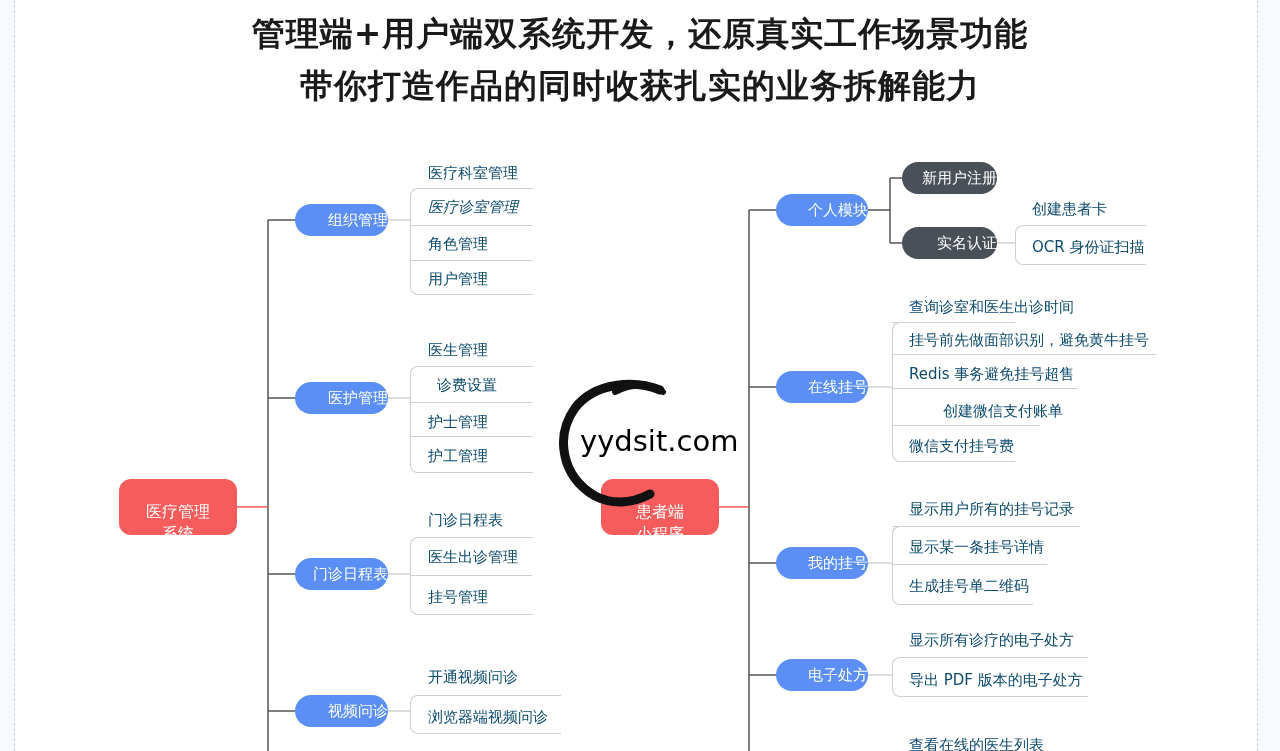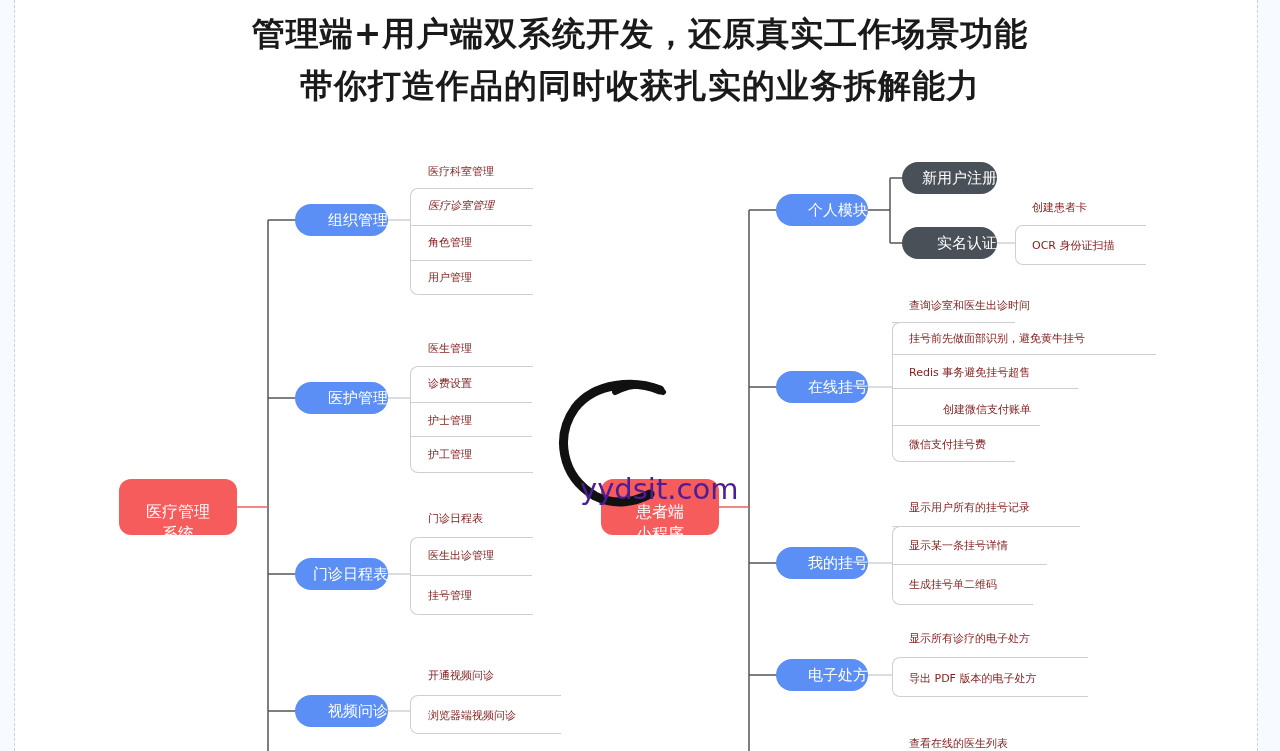--- a/index.html
+++ b/index.html
@@ -23,34 +23,33 @@
       position: absolute; background: #f65c5c; color: #fff; border-radius: 12px;
       text-align: center; font-size: 16px; line-height: 22px; padding-top: 22px;
       box-sizing: border-box;
     }
     .pill {
       position: absolute; background: #5b8ff5; color: #fff; border-radius: 16px;
       height: 32px; line-height: 32px; text-align: right; font-size: 15px;
     }
     .pill.dark { background: #4a5057; }
     .leaf {
-      position: absolute; font-size: 11px; color: #7f1d1d; white-space: nowrap;
+      position: absolute; font-size: 15px; color: #0c4a6e; white-space: nowrap;
     }
     .leafbox {
       position: absolute; border: 1px solid #cfcfcf; border-right: none;
       border-radius: 8px 0 0 8px;
     }
     .sep { position: absolute; height: 1px; background: #cfcfcf; }
     .watermark {
       position: absolute; left: 555px; top: 378px; width: 170px; height: 130px;
     }
     .wm-text {
-      position: absolute; left: 580px; top: 424px; font-size: 29px; color: #4c1d95;
+      position: absolute; left: 580px; top: 424px; font-size: 29px; color: #000000;
       font-family: "DejaVu Sans", sans-serif;
-      margin-top: 48px;
     }
   </style>
 </head>
 <body>
 
 <div class="gutter left"></div>
 <div class="gutter right"></div>
 
 <div class="title t1">管理端+用户端双系统开发，还原真实工作场景功能</div>
 <div class="title t2">带你打造作品的同时收获扎实的业务拆解能力</div>
@@ -103,21 +102,21 @@
 <div class="leaf" style="left:428px;top:164px;">医疗科室管理</div>
 <div class="leaf" style="left:428px;top:198px;font-style:italic;">医疗诊室管理</div>
 <div class="leaf" style="left:428px;top:235px;">角色管理</div>
 <div class="leaf" style="left:428px;top:270px;">用户管理</div>
 
 <div class="pill" style="left:295px;top:382px;width:93px;">医护管理</div>
 <div class="leafbox" style="left:410px;top:366px;width:122px;height:105px;"></div>
 <div class="sep" style="left:410px;top:402px;width:122px;"></div>
 <div class="sep" style="left:410px;top:436px;width:122px;"></div>
 <div class="leaf" style="left:428px;top:341px;">医生管理</div>
-<div class="leaf" style="left:428px;top:376px;">诊费设置</div>
+<div class="leaf" style="left:437px;top:376px;">诊费设置</div>
 <div class="leaf" style="left:428px;top:413px;">护士管理</div>
 <div class="leaf" style="left:428px;top:447px;">护工管理</div>
 
 <div class="pill" style="left:295px;top:558px;width:93px;">门诊日程表</div>
 <div class="leafbox" style="left:410px;top:537px;width:122px;height:76px;"></div>
 <div class="sep" style="left:410px;top:575px;width:122px;"></div>
 <div class="leaf" style="left:428px;top:511px;">门诊日程表</div>
 <div class="leaf" style="left:428px;top:548px;">医生出诊管理</div>
 <div class="leaf" style="left:428px;top:588px;">挂号管理</div>
 

